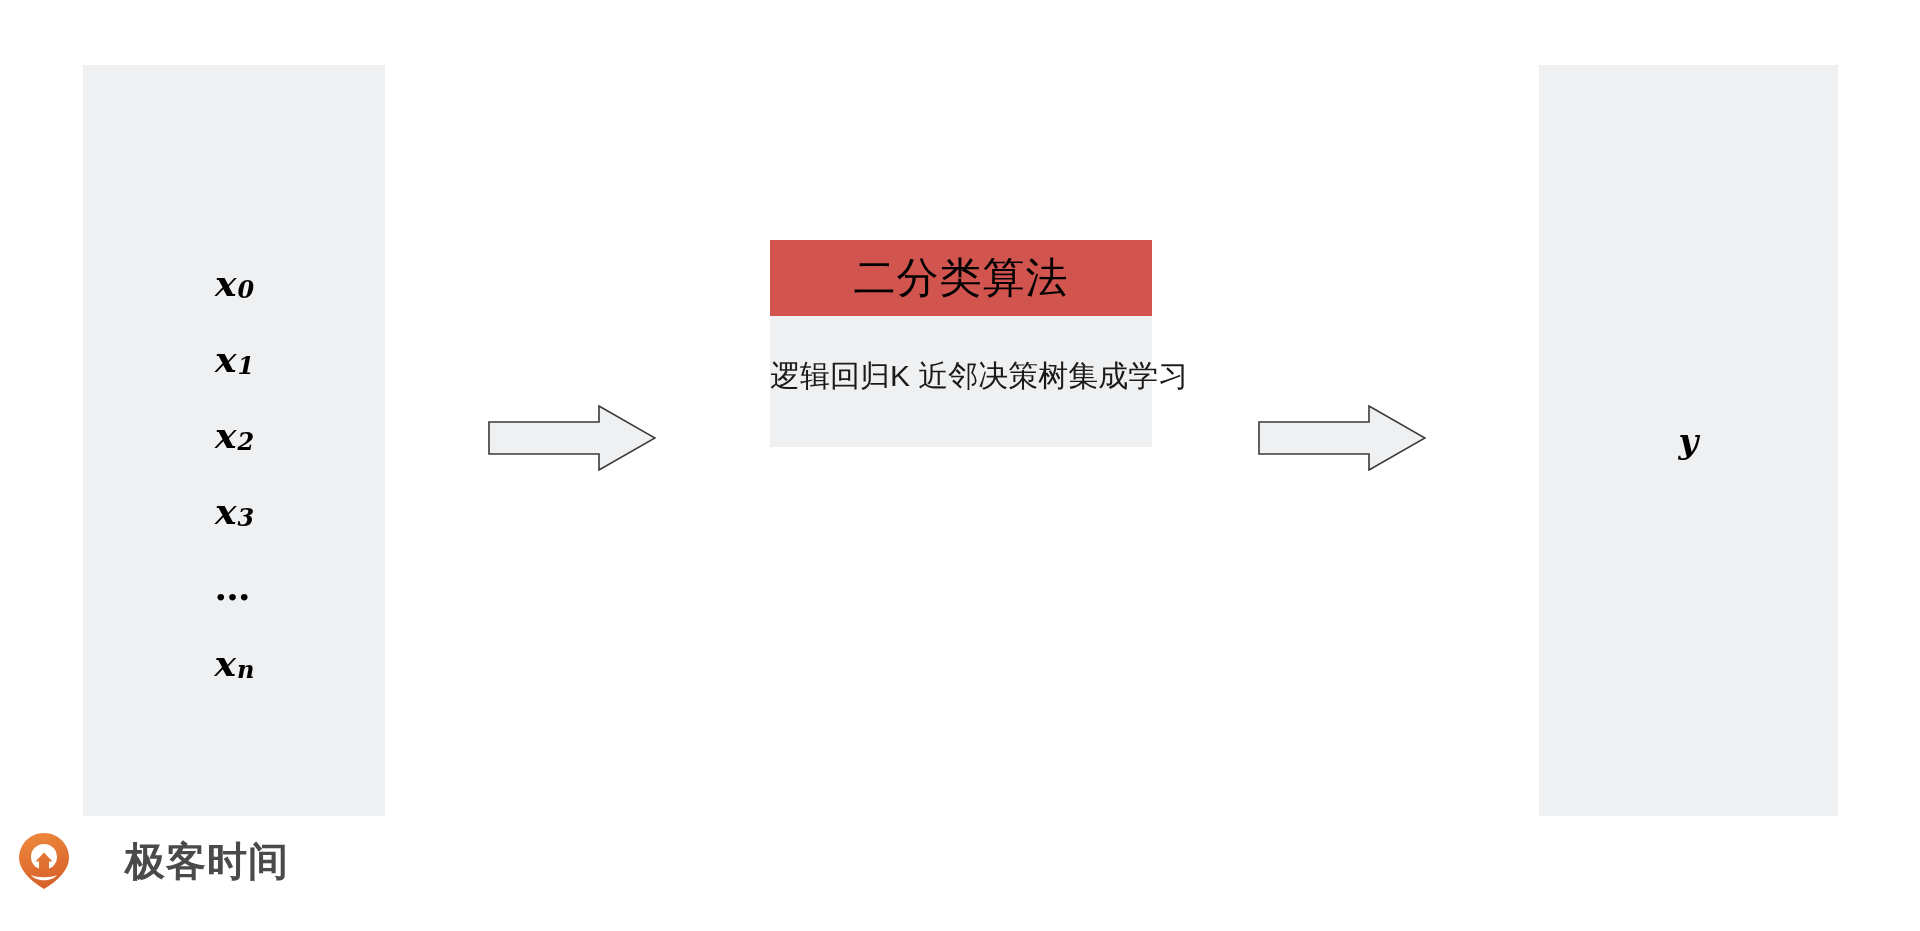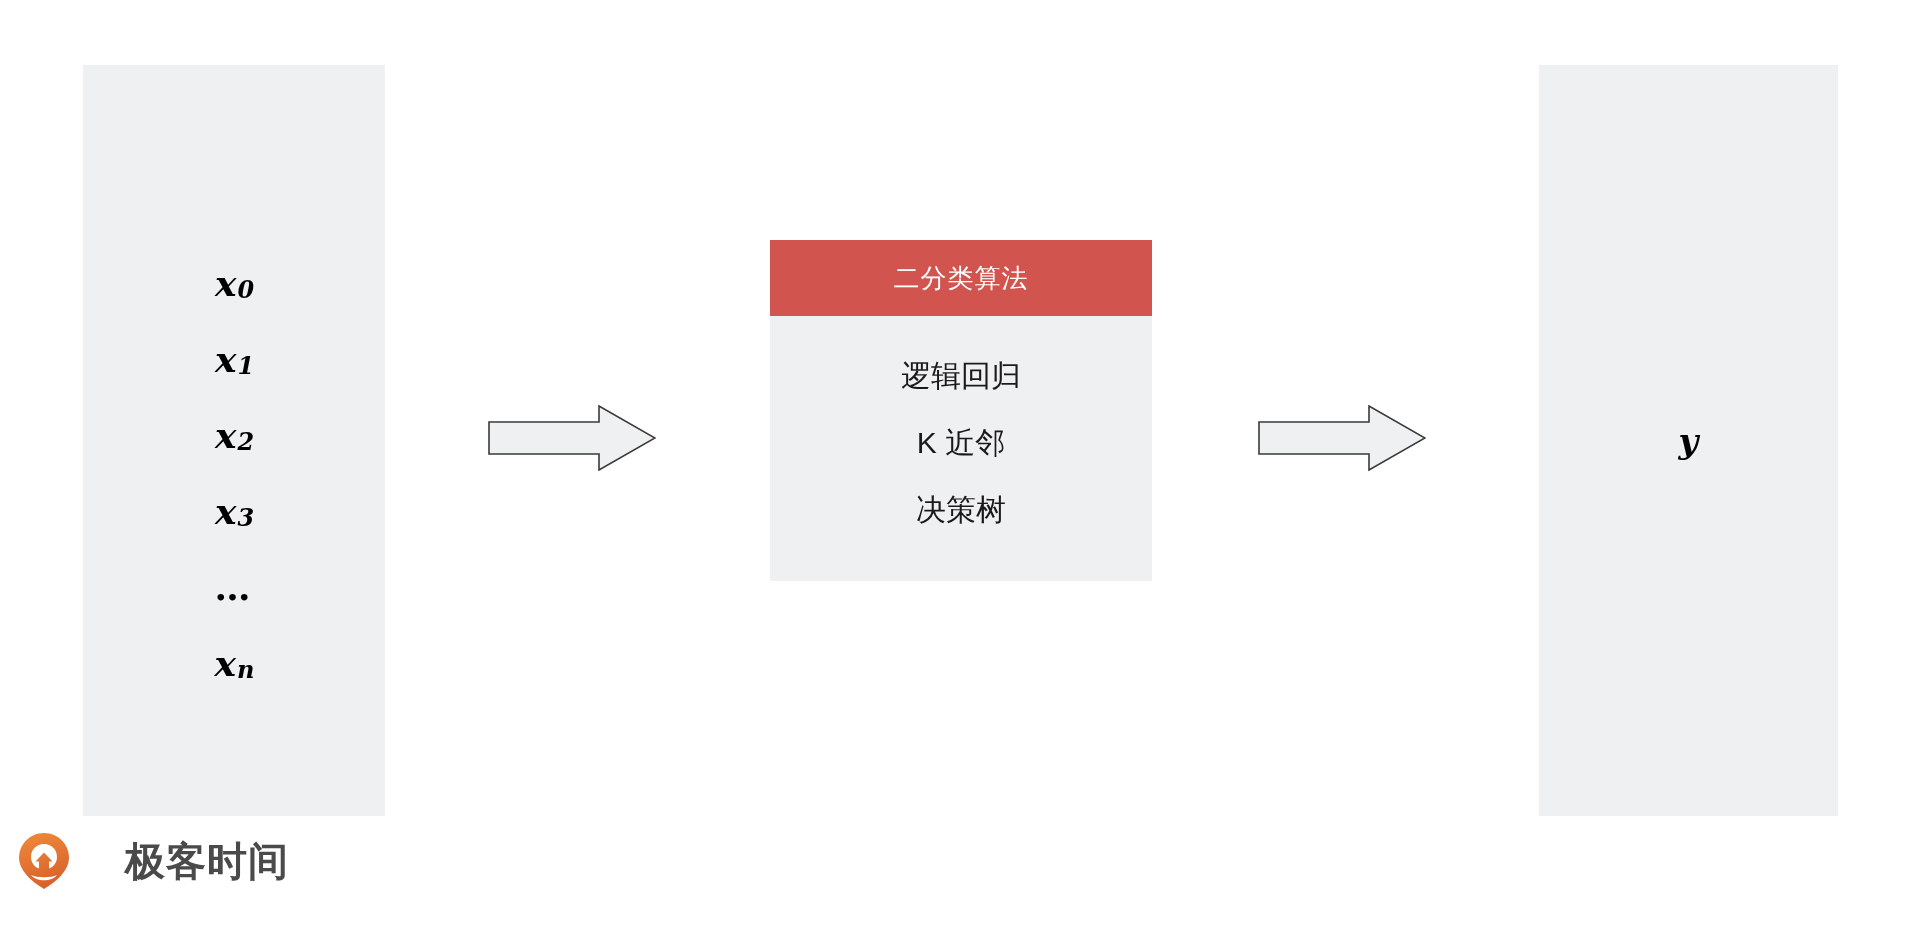--- a/index.html
+++ b/index.html
@@ -91,30 +91,30 @@
     background: #eff0f2;
   }
   #algorithm-card-header {
     background: #d1544f;
     height: 76px;
     display: flex;
     align-items: center;
     justify-content: center;
   }
   #algorithm-card-title {
-    color: #ffffff;
-    font-size: 26px;
+    color: #000000;
+    font-size: 42px;
     font-family: "Liberation Sans", sans-serif;
     letter-spacing: 1px;
     line-height: 1;
   }
   #algorithm-list {
     padding: 26px 0 38px 0;
     display: flex;
-    flex-direction: column;
+    flex-direction: row;
     align-items: center;
   }
   .algorithm-item {
     font-size: 30px;
     color: #1a1a1a;
     font-family: "Liberation Sans", sans-serif;
     line-height: 1;
     height: 67px;
     display: flex;
     align-items: center;
@@ -187,20 +187,21 @@
 </div>
 
 <div id="algorithm-card">
   <div id="algorithm-card-header">
     <span id="algorithm-card-title">二分类算法</span>
   </div>
   <div id="algorithm-list">
     <div class="algorithm-item">逻辑回归</div>
     <div class="algorithm-item">K 近邻</div>
     <div class="algorithm-item">决策树</div>
+    <div class="algorithm-item">集成学习</div>
   </div>
 </div>
 
 <div class="arrow" id="arrow-model-to-output">
   <svg viewBox="0 0 168 66" xmlns="http://www.w3.org/2000/svg">
     <polygon points="1,17 111,17 111,1 167,33 111,65 111,49 1,49" fill="#eff0f2" stroke="#3a3a3a" stroke-width="1.6" stroke-linejoin="miter"></polygon>
   </svg>
 </div>
 
 <div class="panel" id="output-panel">

